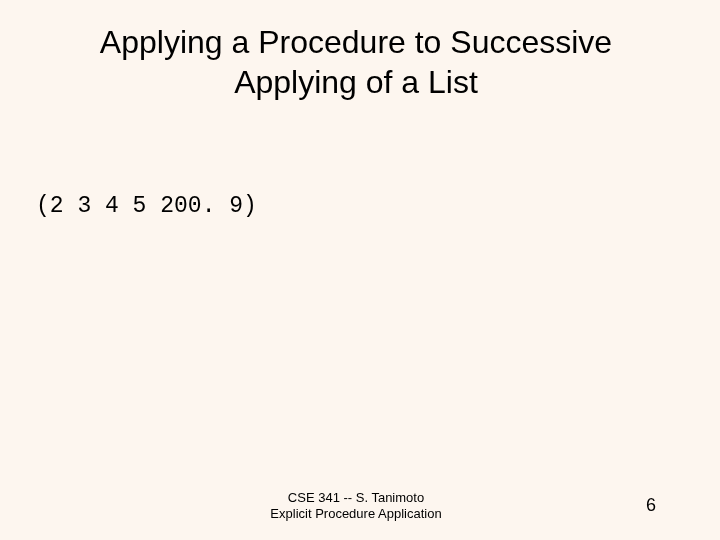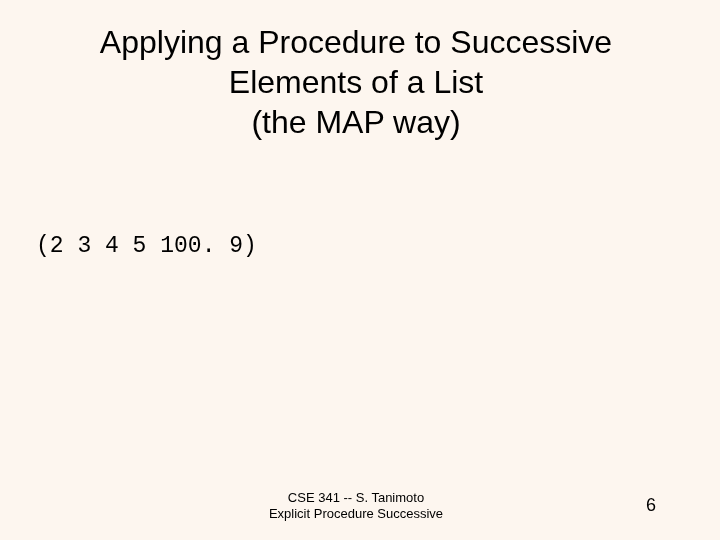--- a/index.html
+++ b/index.html
@@ -49,29 +49,28 @@
     color: #000;
   }
 </style>
 </head>
 <body>
 
 <div class="slide">
 
   <h1 class="title">
     <span>Applying a Procedure to Successive</span><br>
-    <span>Elements of a List</span><br>
-    <span>(the MAP way)</span>
+    <span>Applying of a List</span><br>
   </h1>
 
 
   <div class="code block">
-    <div>(2 3 4 5 100. 9)</div>
+    <div>(2 3 4 5 200. 9)</div>
   </div>
 
   <div class="footer">
     <span>CSE 341 -- S. Tanimoto</span><br>
-    <span>Explicit Procedure Successive</span>
+    <span>Explicit Procedure Application</span>
   </div>
 
   <div class="pagenum">6</div>
 
 </div>
 
 </body></html>

